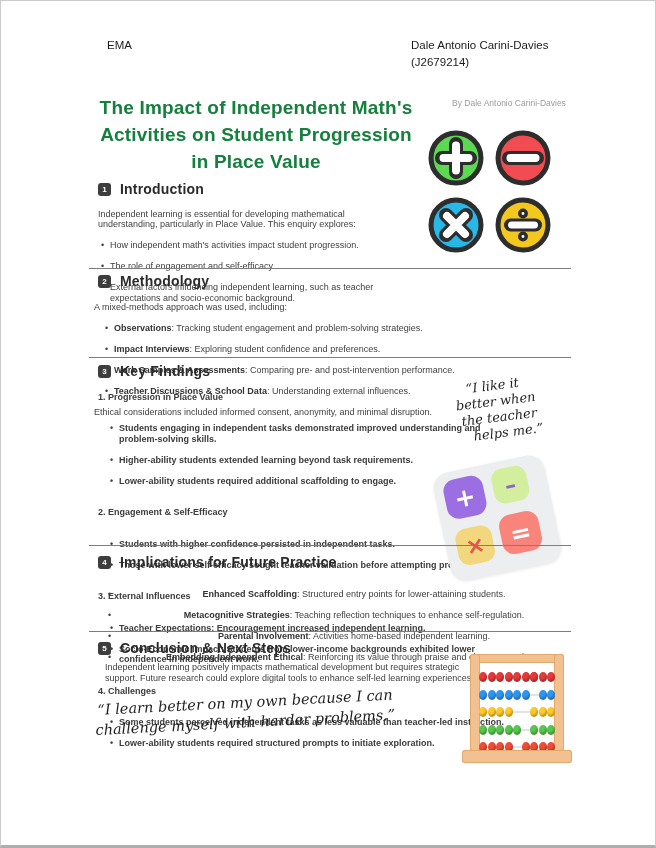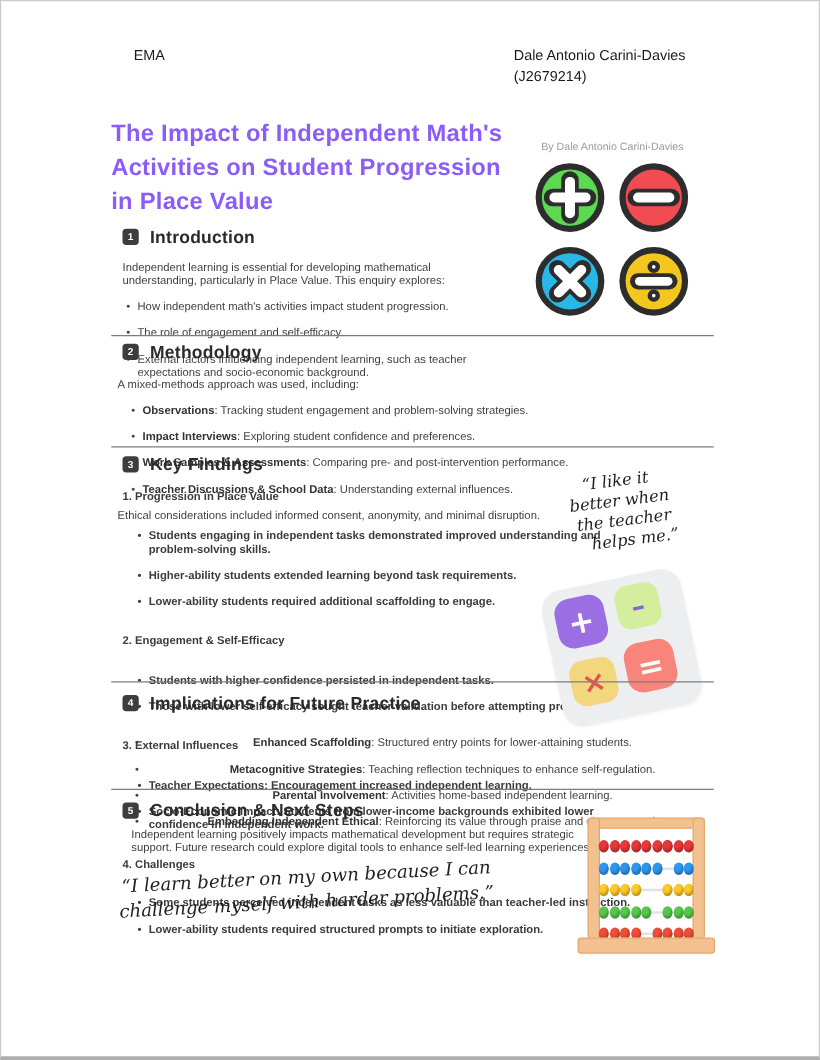--- a/index.html
+++ b/index.html
@@ -4,22 +4,22 @@
 <style>
   html,body{margin:0;padding:0;background:#ffffff;}
   .page{
     position:relative;width:656px;height:848px;box-sizing:border-box;
     background:#ffffff;border:1px solid #cbcbcb;border-bottom:3px solid #aeaeae;
     font-family:"Liberation Sans", sans-serif;overflow:hidden;
   }
   .abs{position:absolute;}
   .hdr{font-size:11.5px;line-height:17px;color:#1b1b1b;}
   .title{
-    width:334px;font-size:19px;line-height:27px;
-    font-weight:bold;color:#8b5cf6;letter-spacing:.2px;
+    width:334px;text-align:center;font-size:19px;line-height:27px;
+    font-weight:bold;color:#15803d;letter-spacing:.2px;
   }
   .byline{font-size:8.5px;color:#9b9b9b;}
   .sym-grid{display:grid;grid-template-columns:58px 58px;grid-auto-rows:58px;gap:9px;}
   .sec-head{display:flex;align-items:center;gap:9px;}
   .badge{
     width:13px;height:13px;border-radius:3px;background:#3d3d3d;color:#fff;
     font-size:8px;font-weight:bold;display:flex;align-items:center;justify-content:center;
   }
   .sec-title{font-size:14px;font-weight:bold;color:#2b2b2b;letter-spacing:.2px;text-align:center;}
   .divider{height:1px;background:#7d7d7d;width:482px;left:88px;}
@@ -68,21 +68,21 @@
   <div class="abs hdr" style="left:410px;top:36px;">
     <div>Dale Antonio Carini-Davies</div>
     <div>(J2679214)</div>
   </div>
 
   <div class="abs title" style="left:88px;top:93px;">
     <div>The Impact of Independent Math's</div>
     <div>Activities on Student Progression</div>
     <div>in Place Value</div>
   </div>
-  <div class="abs byline" style="left:432px;top:97px;margin-top:14px;">By Dale Antonio Carini-Davies</div>
+  <div class="abs byline" style="left:451px;top:97px;">By Dale Antonio Carini-Davies</div>
 
   <div class="abs sym-grid" style="left:426px;top:128px;">
     <svg width="58" height="58" viewBox="0 0 58 58">
       <circle cx="29" cy="29" r="25" stroke-width="5" stroke="#2d2d2d" fill="#5cd852"></circle>
       <path d="M29 15 V43 M15 29 H43" stroke="#2d2d2d" stroke-width="14" stroke-linecap="round" fill="none"></path>
       <path d="M29 16.5 V41.5 M16.5 29 H41.5" stroke="#ffffff" stroke-width="8" stroke-linecap="round" fill="none"></path>
     </svg>
     <svg width="58" height="58" viewBox="0 0 58 58">
       <circle cx="29" cy="29" r="25" stroke-width="5" stroke="#2d2d2d" fill="#f04c51"></circle>
       <path d="M15 29 H43" stroke="#2d2d2d" stroke-width="14" stroke-linecap="round" fill="none"></path>

